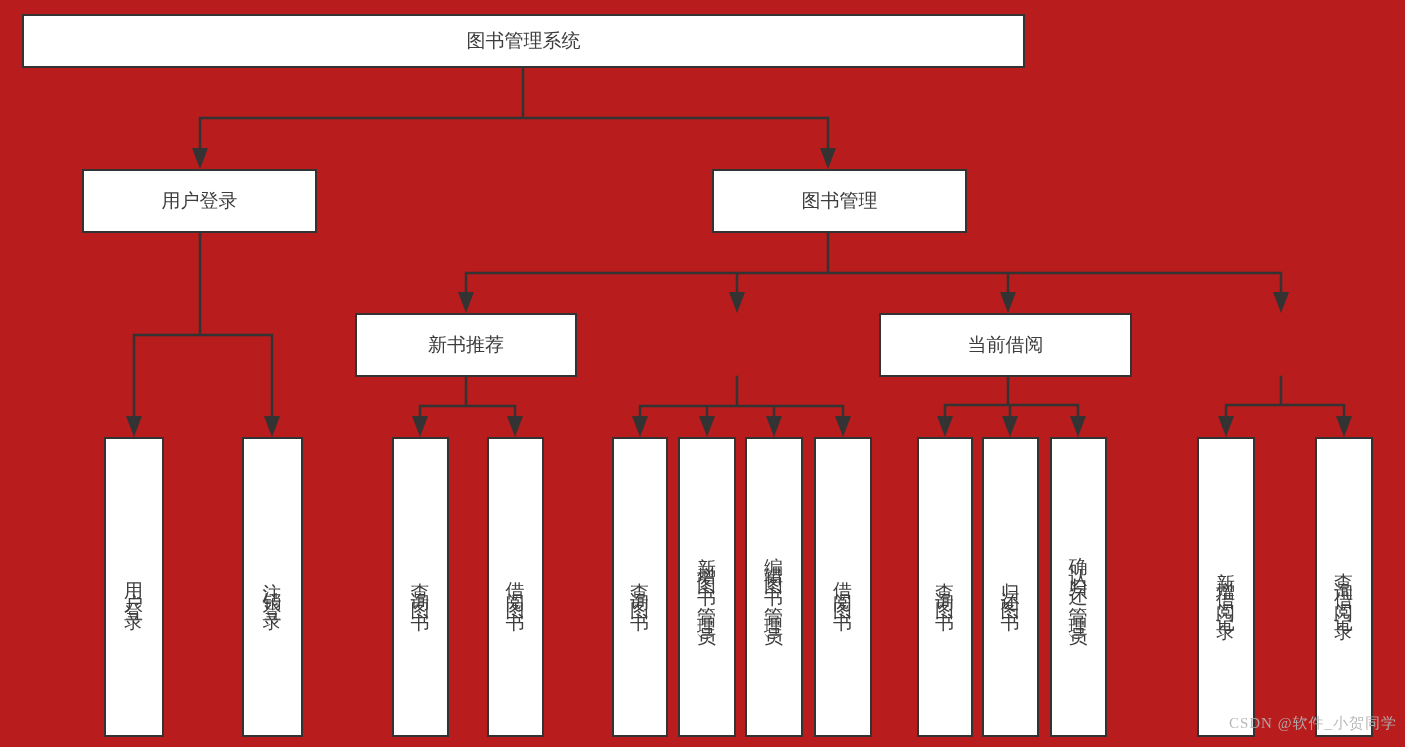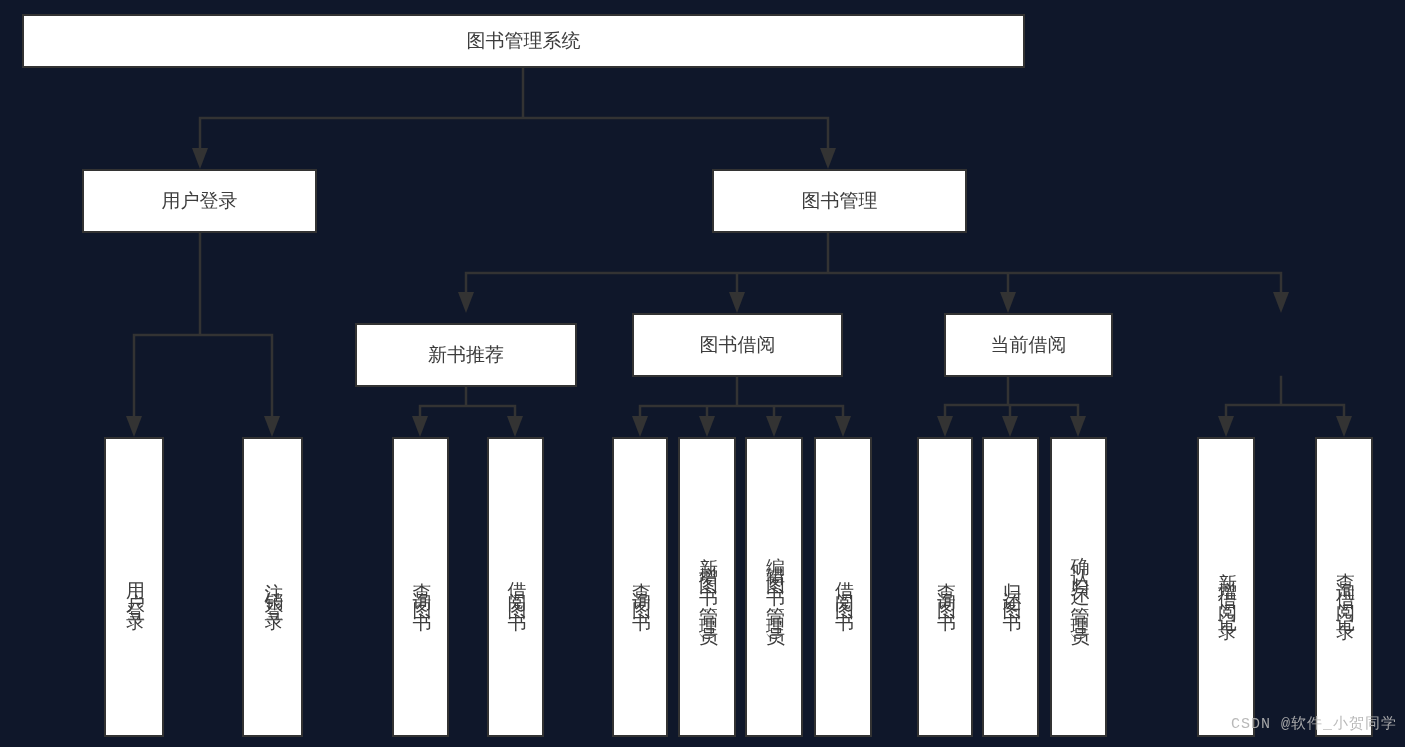--- a/index.html
+++ b/index.html
@@ -1,20 +1,20 @@
 <!DOCTYPE html>
 <html><head>
 <meta charset="utf-8">
 <style>
   html,body{margin:0;padding:0;background:#ffffff;}
   #canvas{
     position:relative;
     width:1405px;height:747px;
-    background:#0f172a;
-    font-family:Liberation Mono, monospace;
+    background:#b91c1c;
+    font-family:Liberation Serif, serif;
     overflow:hidden;
   }
   #wires{position:absolute;left:0;top:0;z-index:1;}
   .hbox,.vbox{
     position:absolute;
     box-sizing:border-box;
     background:#ffffff;
     border:2px solid #333333;
     display:flex;align-items:center;justify-content:center;
     color:#3d3d3d;
@@ -81,23 +81,22 @@
       <polygon points="1218,416 1234,416 1226,437"></polygon>
       <polygon points="1336,416 1352,416 1344,437"></polygon>
     </g>
   </svg>
 
   <div class="hbox" style="left:22px;top:14px;width:1003px;height:54px">图书管理系统</div>
 
   <div class="hbox" style="left:82px;top:169px;width:235px;height:64px">用户登录</div>
   <div class="hbox" style="left:712px;top:169px;width:255px;height:64px">图书管理</div>
 
-  <div class="hbox" style="left:355px;top:323px;width:222px;height:64px">新书推荐</div>
-  <div class="hbox" style="left:632px;top:313px;width:211px;height:64px">图书借阅</div>
-  <div class="hbox" style="left:944px;top:313px;width:169px;height:64px">当前借阅</div>
+  <div class="hbox" style="left:355px;top:313px;width:222px;height:64px">新书推荐</div>
+  <div class="hbox" style="left:879px;top:313px;width:253px;height:64px">当前借阅</div>
 
   <div class="vbox" style="left:104px;top:437px;width:60px;height:300px">用户登录</div>
   <div class="vbox" style="left:242px;top:437px;width:61px;height:300px">注销登录</div>
 
   <div class="vbox" style="left:392px;top:437px;width:57px;height:300px">查询图书</div>
   <div class="vbox" style="left:487px;top:437px;width:57px;height:300px">借阅图书</div>
 
   <div class="vbox" style="left:612px;top:437px;width:56px;height:300px">查询图书</div>
   <div class="vbox" style="left:678px;top:437px;width:58px;height:300px">新增图书（管理员）</div>
   <div class="vbox" style="left:745px;top:437px;width:58px;height:300px">编辑图书（管理员）</div>

